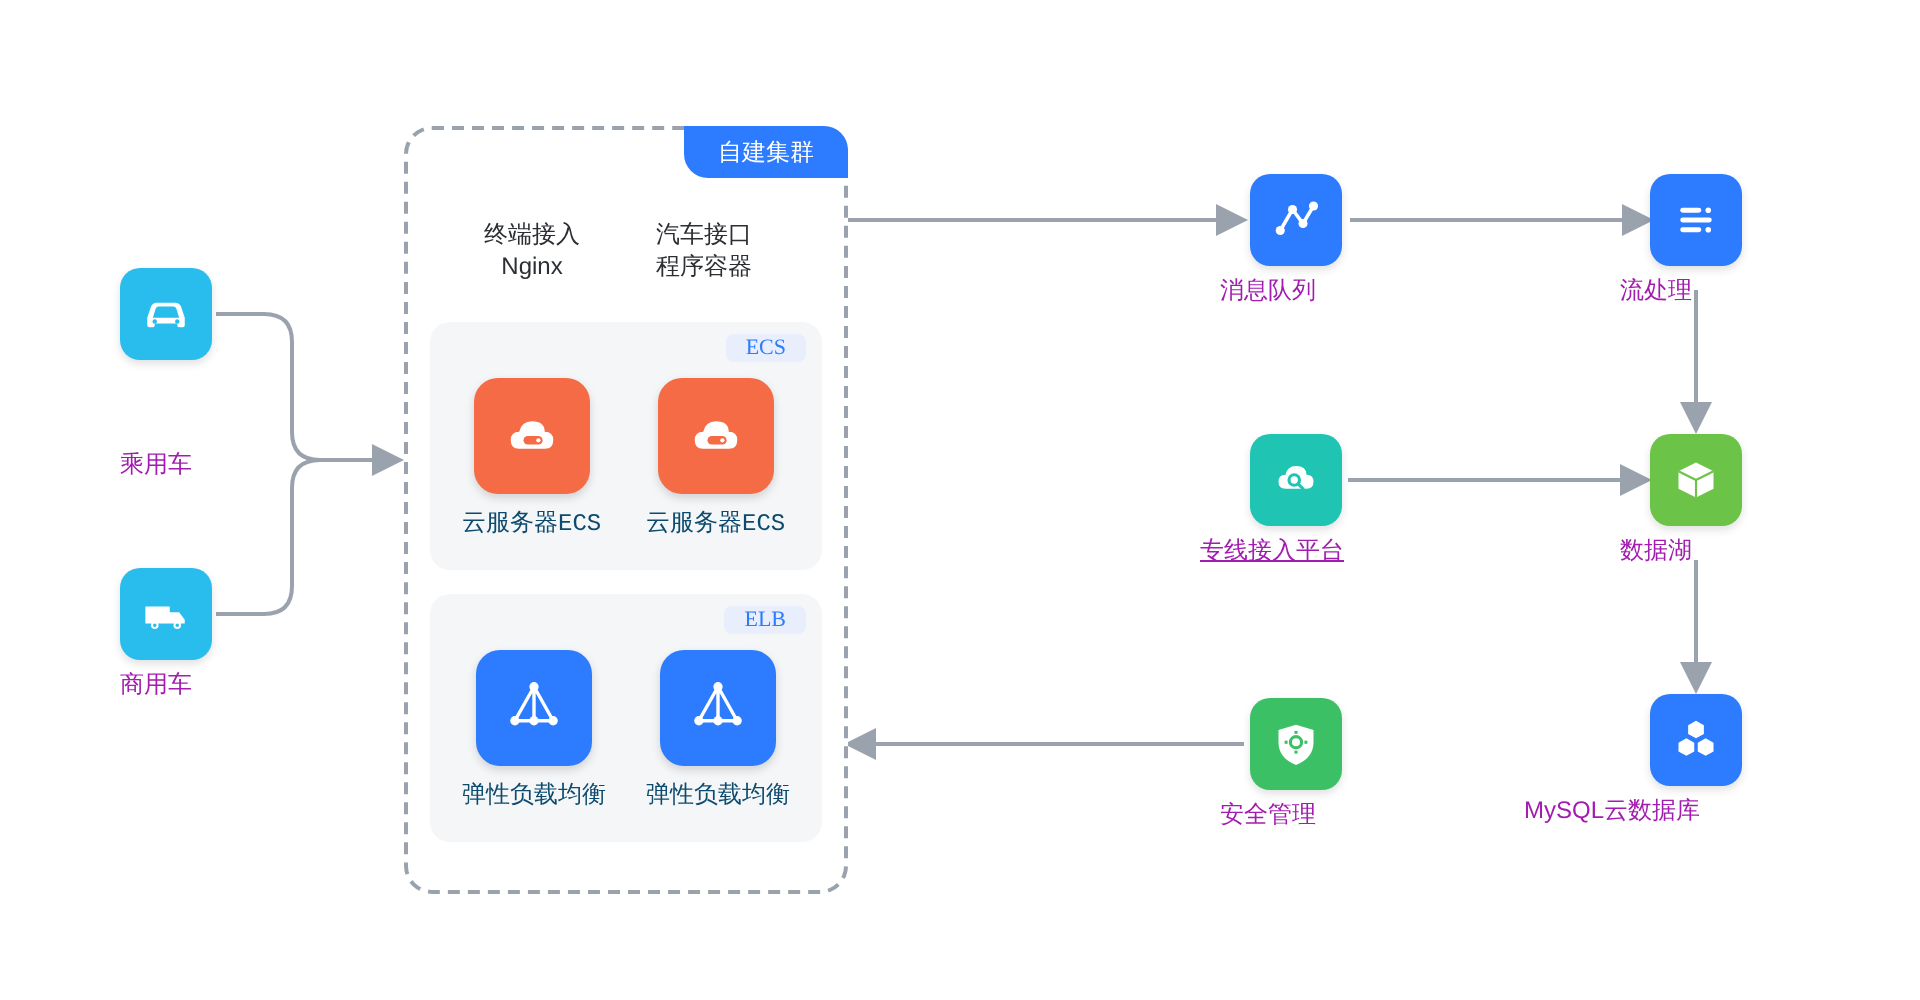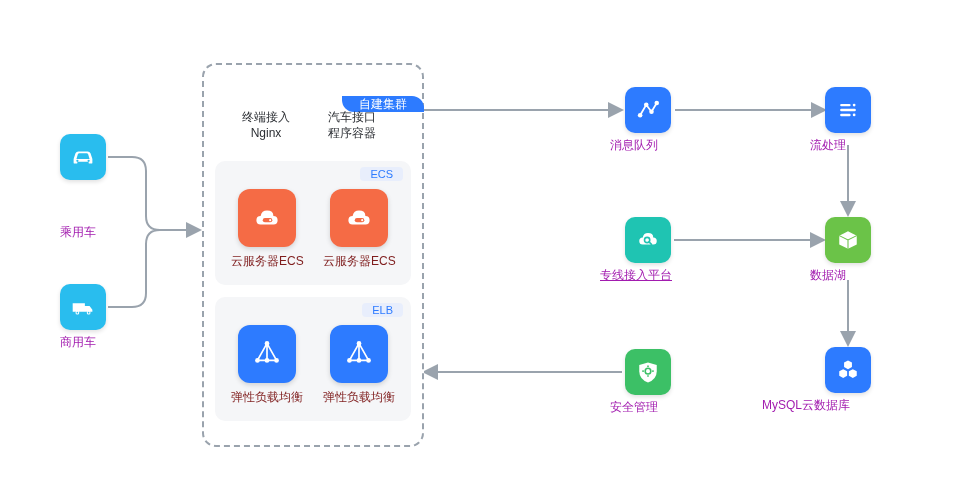--- a/index.html
+++ b/index.html
@@ -42,57 +42,58 @@
     position: absolute;
     border: 2px dashed #9aa3ad;
     border-radius: 14px;
     background: #fff;
   }
   .big-box-tab {
     position: absolute;
     top: -2px;
     right: -2px;
     width: 82px;
-    height: 16px;
+    height: 26px;
     background: #2d7bff;
     border-top-right-radius: 12px;
     border-bottom-left-radius: 12px;
     color: #fff;
     font-size: 12px;
     display: flex;
     align-items: center;
     justify-content: center;
-    margin-top: 33px;
   }
   .sub-box {
     position: absolute;
     background: #f5f6f8;
     border-radius: 10px;
   }
   .sub-box-tag {
     position: absolute;
     top: 6px;
     right: 8px;
     padding: 1px 10px;
     border-radius: 4px;
     background: #e8eefc;
     color: #2d7bff;
     font-size: 11px;
+    font-family: Liberation Serif, serif;
   }
   .sub-item {
     position: absolute;
     display: flex;
     flex-direction: column;
     align-items: center;
     gap: 6px;
   }
   .sub-item-label {
     font-size: 12px;
-    color: #7f1d1d;
+    color: #0c4a6e;
     white-space: nowrap;
+    font-family: Liberation Mono, monospace;
   }
   .tiny-text {
     position: absolute;
     font-size: 12px;
     color: #2b2e33;
     text-align: center;
     line-height: 1.35;
     white-space: nowrap;
   }
   svg.connector {

